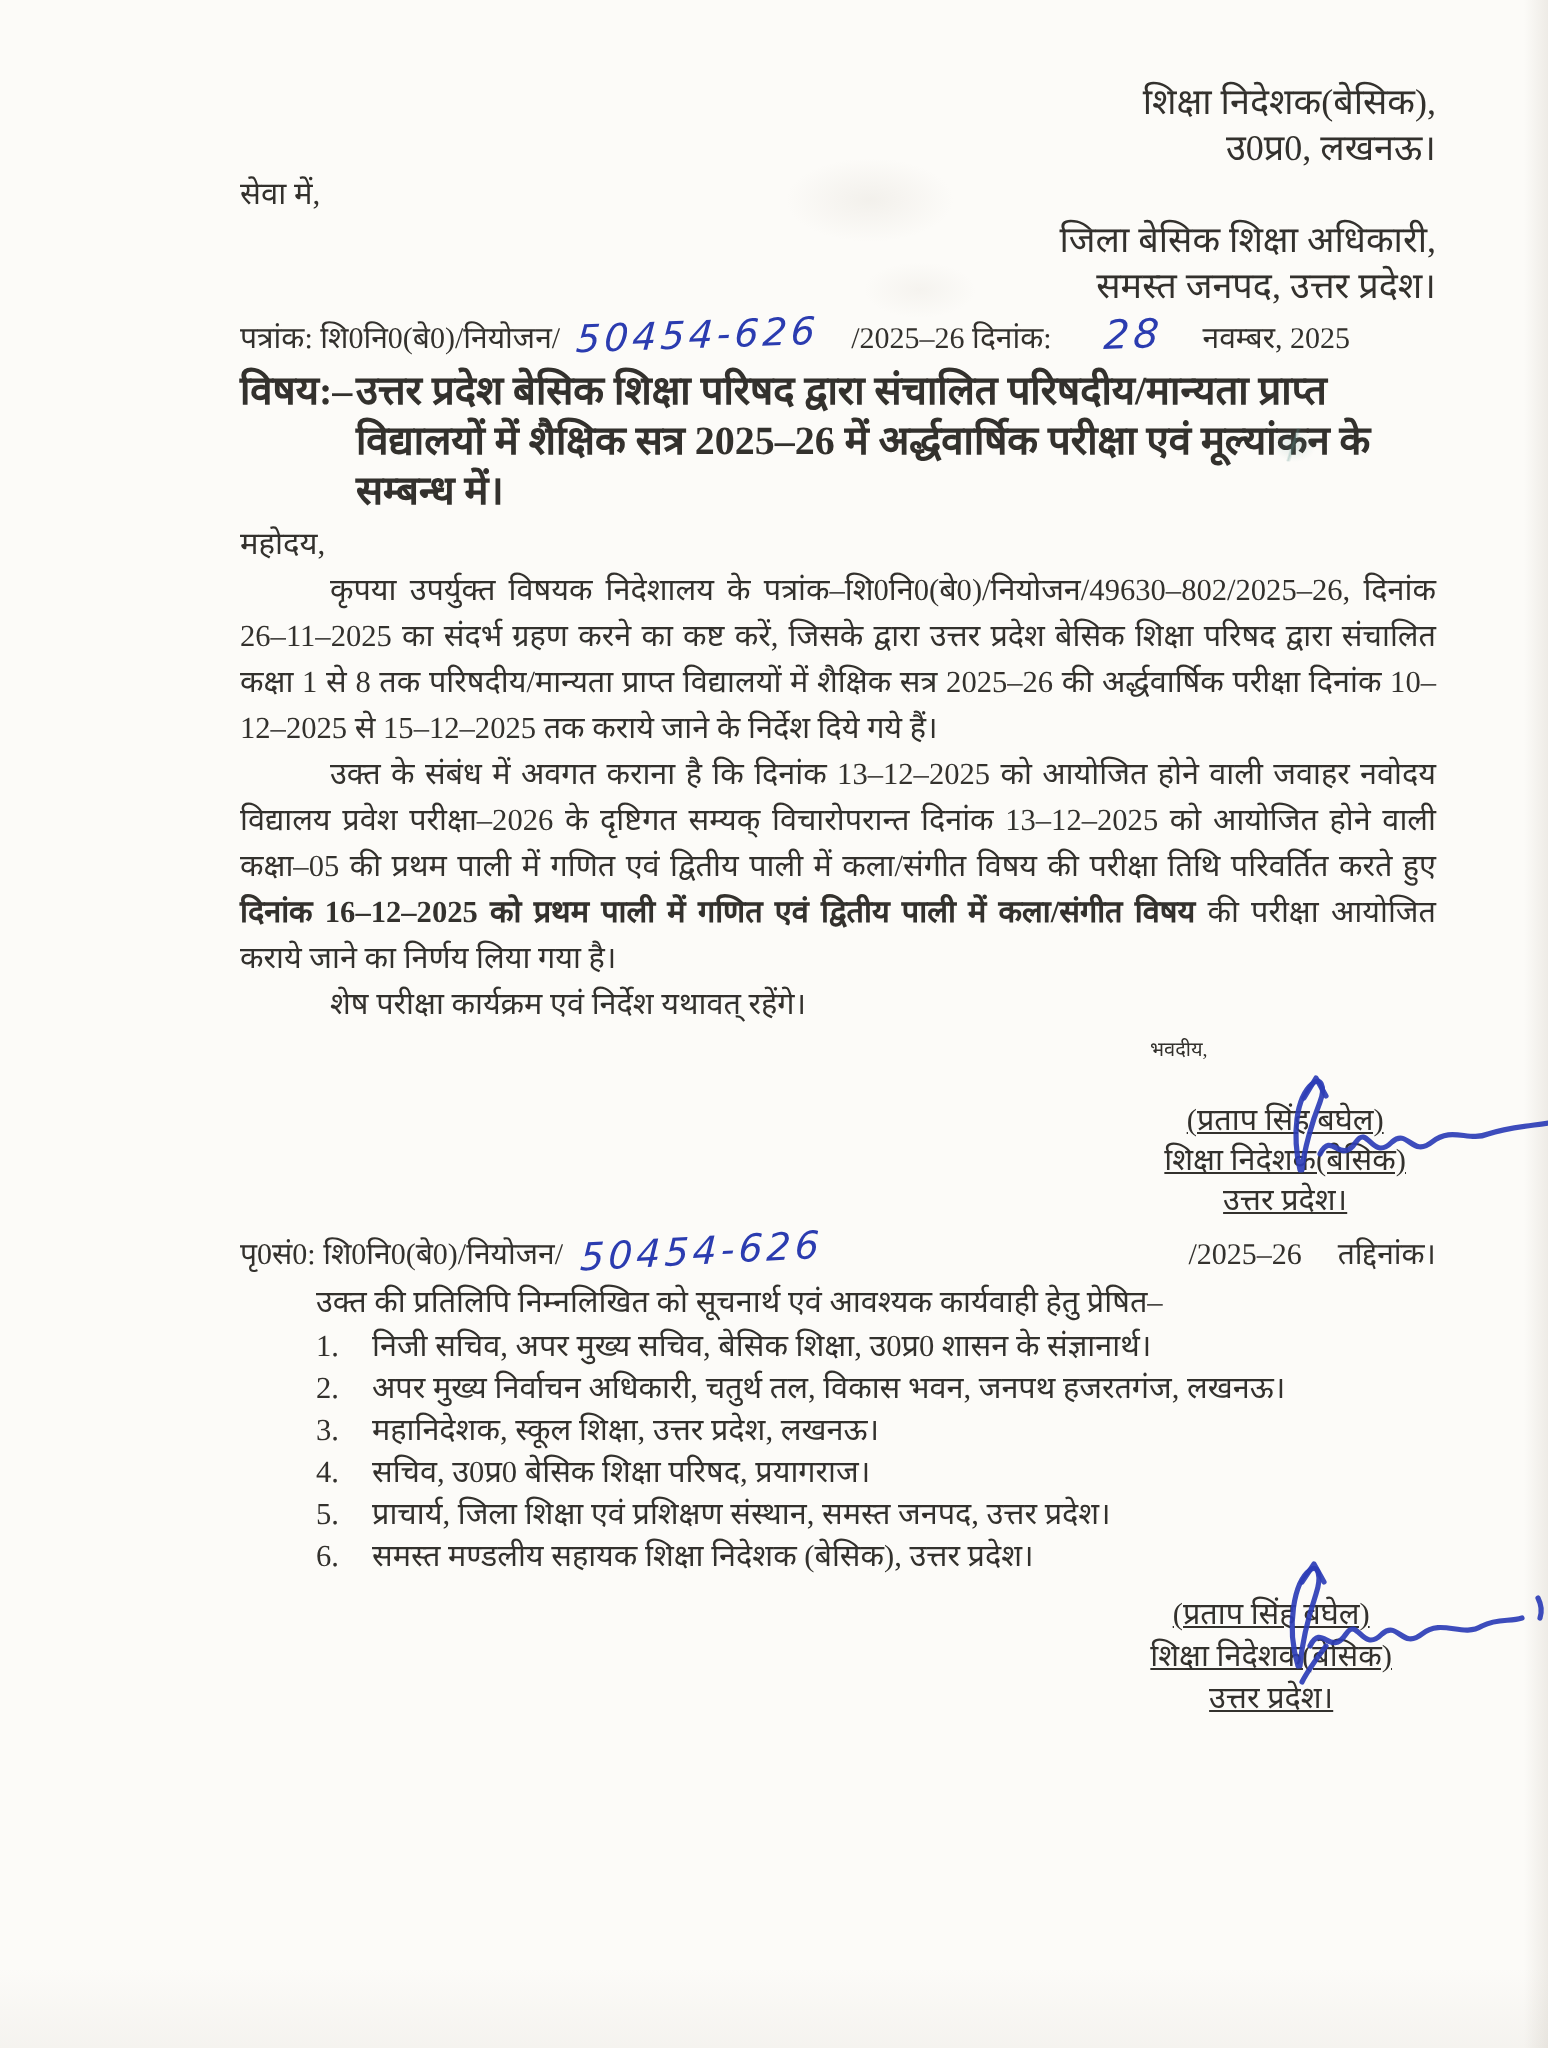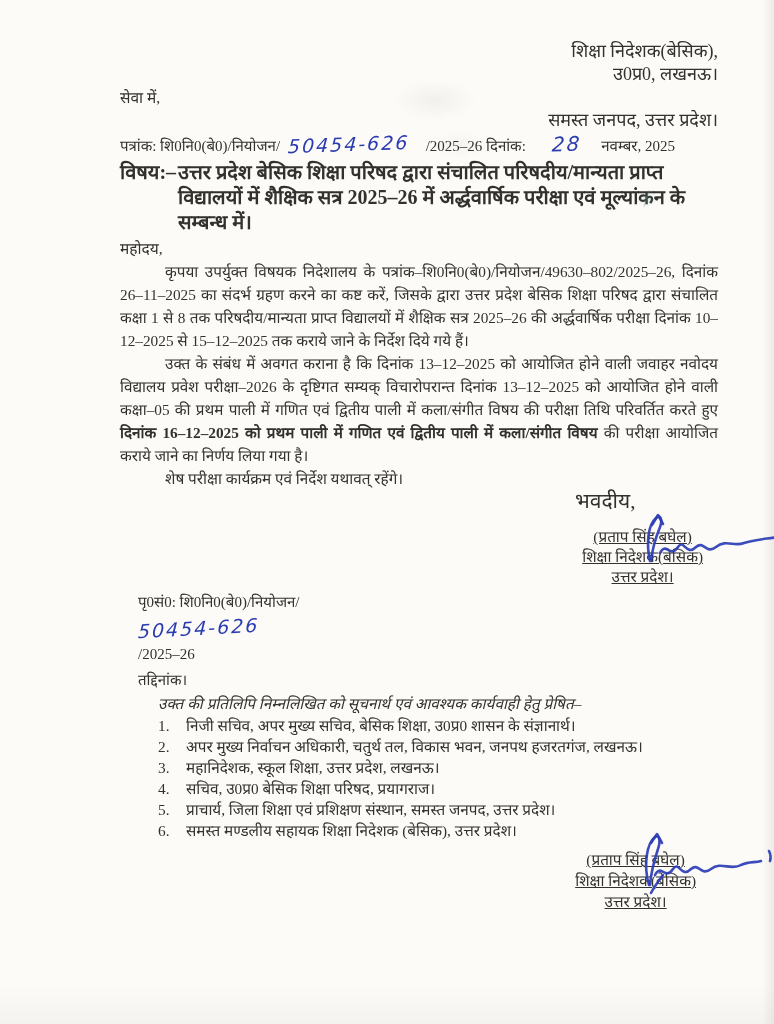--- a/index.html
+++ b/index.html
@@ -40,51 +40,52 @@
   .faint-mark{
     position:absolute;left:516px;top:30px;width:22px;height:17px;
     background:
       linear-gradient(100deg, transparent 44%, rgba(95,150,143,0.35) 48%, transparent 54%),
       radial-gradient(ellipse, rgba(95,150,143,0.18), transparent 70%);
     transform:rotate(8deg);
   }
   .salutation{font-size:15.5px;line-height:23px;margin-top:2px;}
   .para{font-size:15.3px;line-height:23px;text-align:justify;text-indent:45px;margin:0;}
   .closing-note{font-size:15.3px;line-height:23px;margin-left:45px;}
-  .valediction{font-size:21px;line-height:23px;margin-left:455px;}
+  .valediction{font-size:10px;line-height:23px;margin-left:455px;}
   .sig-block{
     width:fit-content;text-align:center;position:relative;
     font-size:15.3px;line-height:20px;
     margin:14px 15px 0 auto;
     text-decoration:underline;
   }
   .sig-block.sig2{margin-top:8px;margin-right:22px;line-height:21px;}
   .scribble{position:absolute;pointer-events:none;}
   .sig1 .scribble{left:34px;top:-16px;}
   .sig2 .scribble{left:28px;top:-18px;}
   .scribble path{fill:none;stroke:#2c3db6;stroke-width:2.6;stroke-linecap:round;stroke-linejoin:round;opacity:0.92;}
-  .endorse-line{display:flex;align-items:baseline;font-size:15px;line-height:26px;margin-top:2px;flex-direction:column;}
+  .endorse-line{display:flex;align-items:baseline;font-size:15px;line-height:26px;margin-top:2px;}
   .hw-ref2{font-size:19px;margin:0 10px 0 8px;transform:rotate(-3deg) skewX(-6deg);}
   .endorse-spacer{flex:1;}
   .endorse-date{margin-left:18px;}
-  .copy-intro{font-size:15.3px;line-height:22px;margin-left:38px;font-style:italic;}
+  .copy-intro{font-size:15.3px;line-height:22px;margin-left:38px;}
   .copy-item{display:flex;font-size:15.3px;line-height:21px;margin-left:38px;}
   .copy-num{width:28px;flex:none;}
   .copy-text{flex:1;}
 </style>
 </head>
 <body>
 
 <div class="page">
   <div class="content">
 
     <div class="addr-line">शिक्षा निदेशक(बेसिक),</div>
     <div class="addr-line">उ0प्र0, लखनऊ।</div>
 
     <div class="addr-label">सेवा में,</div>
+    <div class="addr-line">जिला बेसिक शिक्षा अधिकारी,</div>
     <div class="addr-line">समस्त जनपद, उत्तर प्रदेश।</div>
 
     <div class="ref-line">
       <span>पत्रांक: शि0नि0(बे0)/नियोजन/</span>
       <span class="pen hw-ref">50454-626</span>
       <span>/2025–26 दिनांक:</span>
       <span class="pen hw-day">28</span>
       <span>नवम्बर, 2025</span>
     </div>
 

